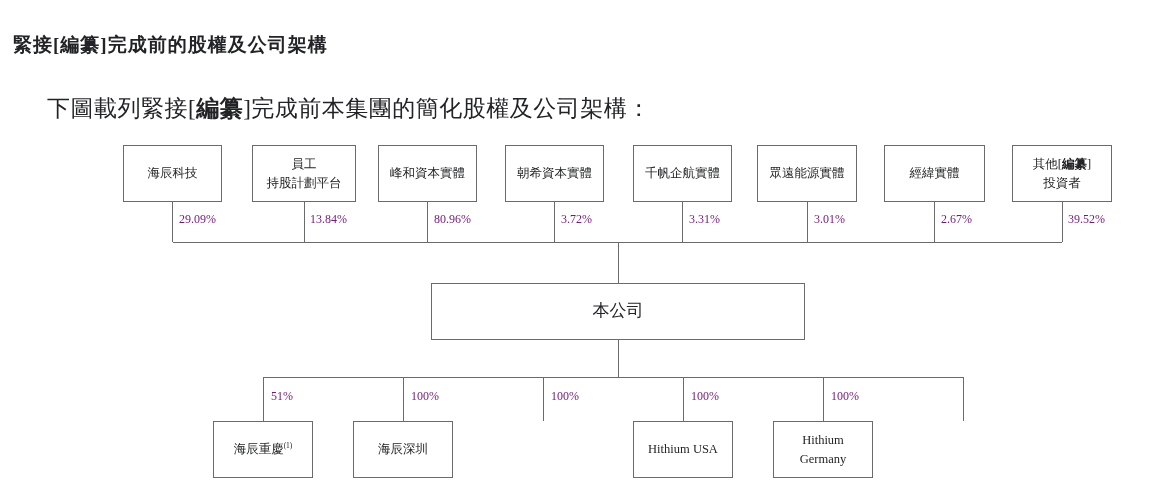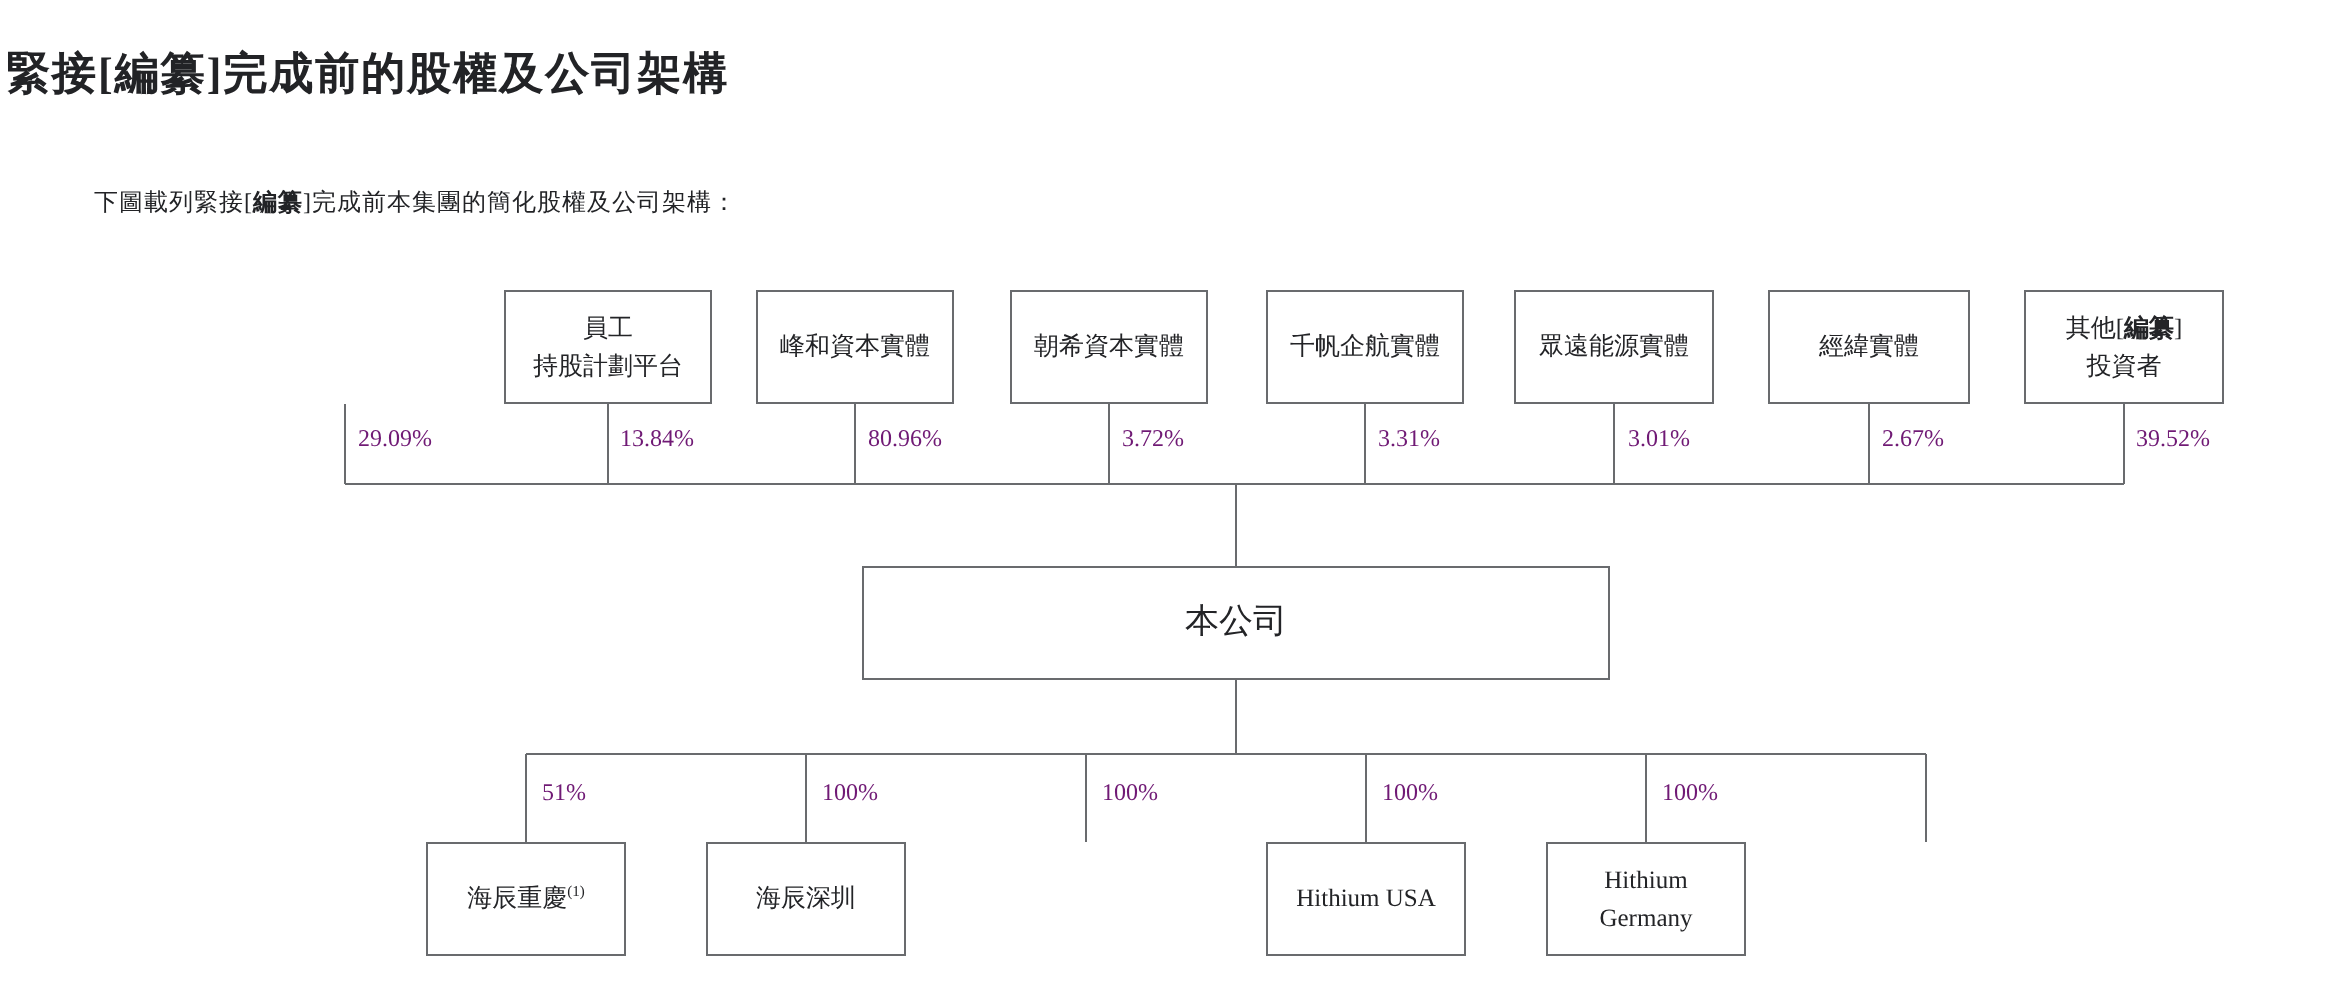--- a/index.html
+++ b/index.html
@@ -2,26 +2,26 @@
 <html><head>
 <meta charset="utf-8">
 <style>
   html,body { margin:0; padding:0; background:#ffffff; }
   .canvas {
     position:relative; width:1166px; height:494px; background:#ffffff;
     font-family:"Liberation Serif","DejaVu Serif",serif; color:#222326;
     overflow:hidden;
   }
   .doc-title {
-    position:absolute; left:3px; top:22px; margin:0;
-    font-size:22px; font-weight:bold; letter-spacing:1px;
+    position:absolute; left:3px; top:22px; margin:10px;
+    font-size:19px; font-weight:bold; letter-spacing:1px;
   }
   .doc-intro {
     position:absolute; left:47px; top:93px; margin:0;
-    font-size:12px; font-weight:normal; letter-spacing:0.5px;
+    font-size:23px; font-weight:normal; letter-spacing:0.5px;
   }
   .doc-intro b { font-weight:bold; }
   .connector-svg { position:absolute; left:0; top:0; }
   .ebox {
     position:absolute; box-sizing:border-box; background:#ffffff;
     border:1px solid #696b6e;
     display:flex; flex-direction:column; align-items:center; justify-content:center;
     text-align:center; font-size:12.5px; line-height:1.45; color:#232427;
   }
   .ebox .line { white-space:pre-line; display:block; }
@@ -63,20 +63,23 @@
 
       <line x1="263" y1="377" x2="263" y2="421"></line>
       <line x1="403" y1="377" x2="403" y2="421"></line>
       <line x1="543" y1="377" x2="543" y2="421"></line>
       <line x1="683" y1="377" x2="683" y2="421"></line>
       <line x1="823" y1="377" x2="823" y2="421"></line>
       <line x1="963" y1="377" x2="963" y2="421"></line>
     </g>
   </svg>
 
+  <div class="ebox" style="left:123px;top:145px;width:99px;height:57px">
+      <span class="line">海辰科技</span>
+    </div>
   <div class="ebox" style="left:252px;top:145px;width:104px;height:57px">
       <span class="line">員工
 持股計劃平台</span>
     </div>
   <div class="ebox" style="left:378px;top:145px;width:99px;height:57px">
       <span class="line">峰和資本實體</span>
     </div>
   <div class="ebox" style="left:505px;top:145px;width:99px;height:57px">
       <span class="line">朝希資本實體</span>
     </div>

